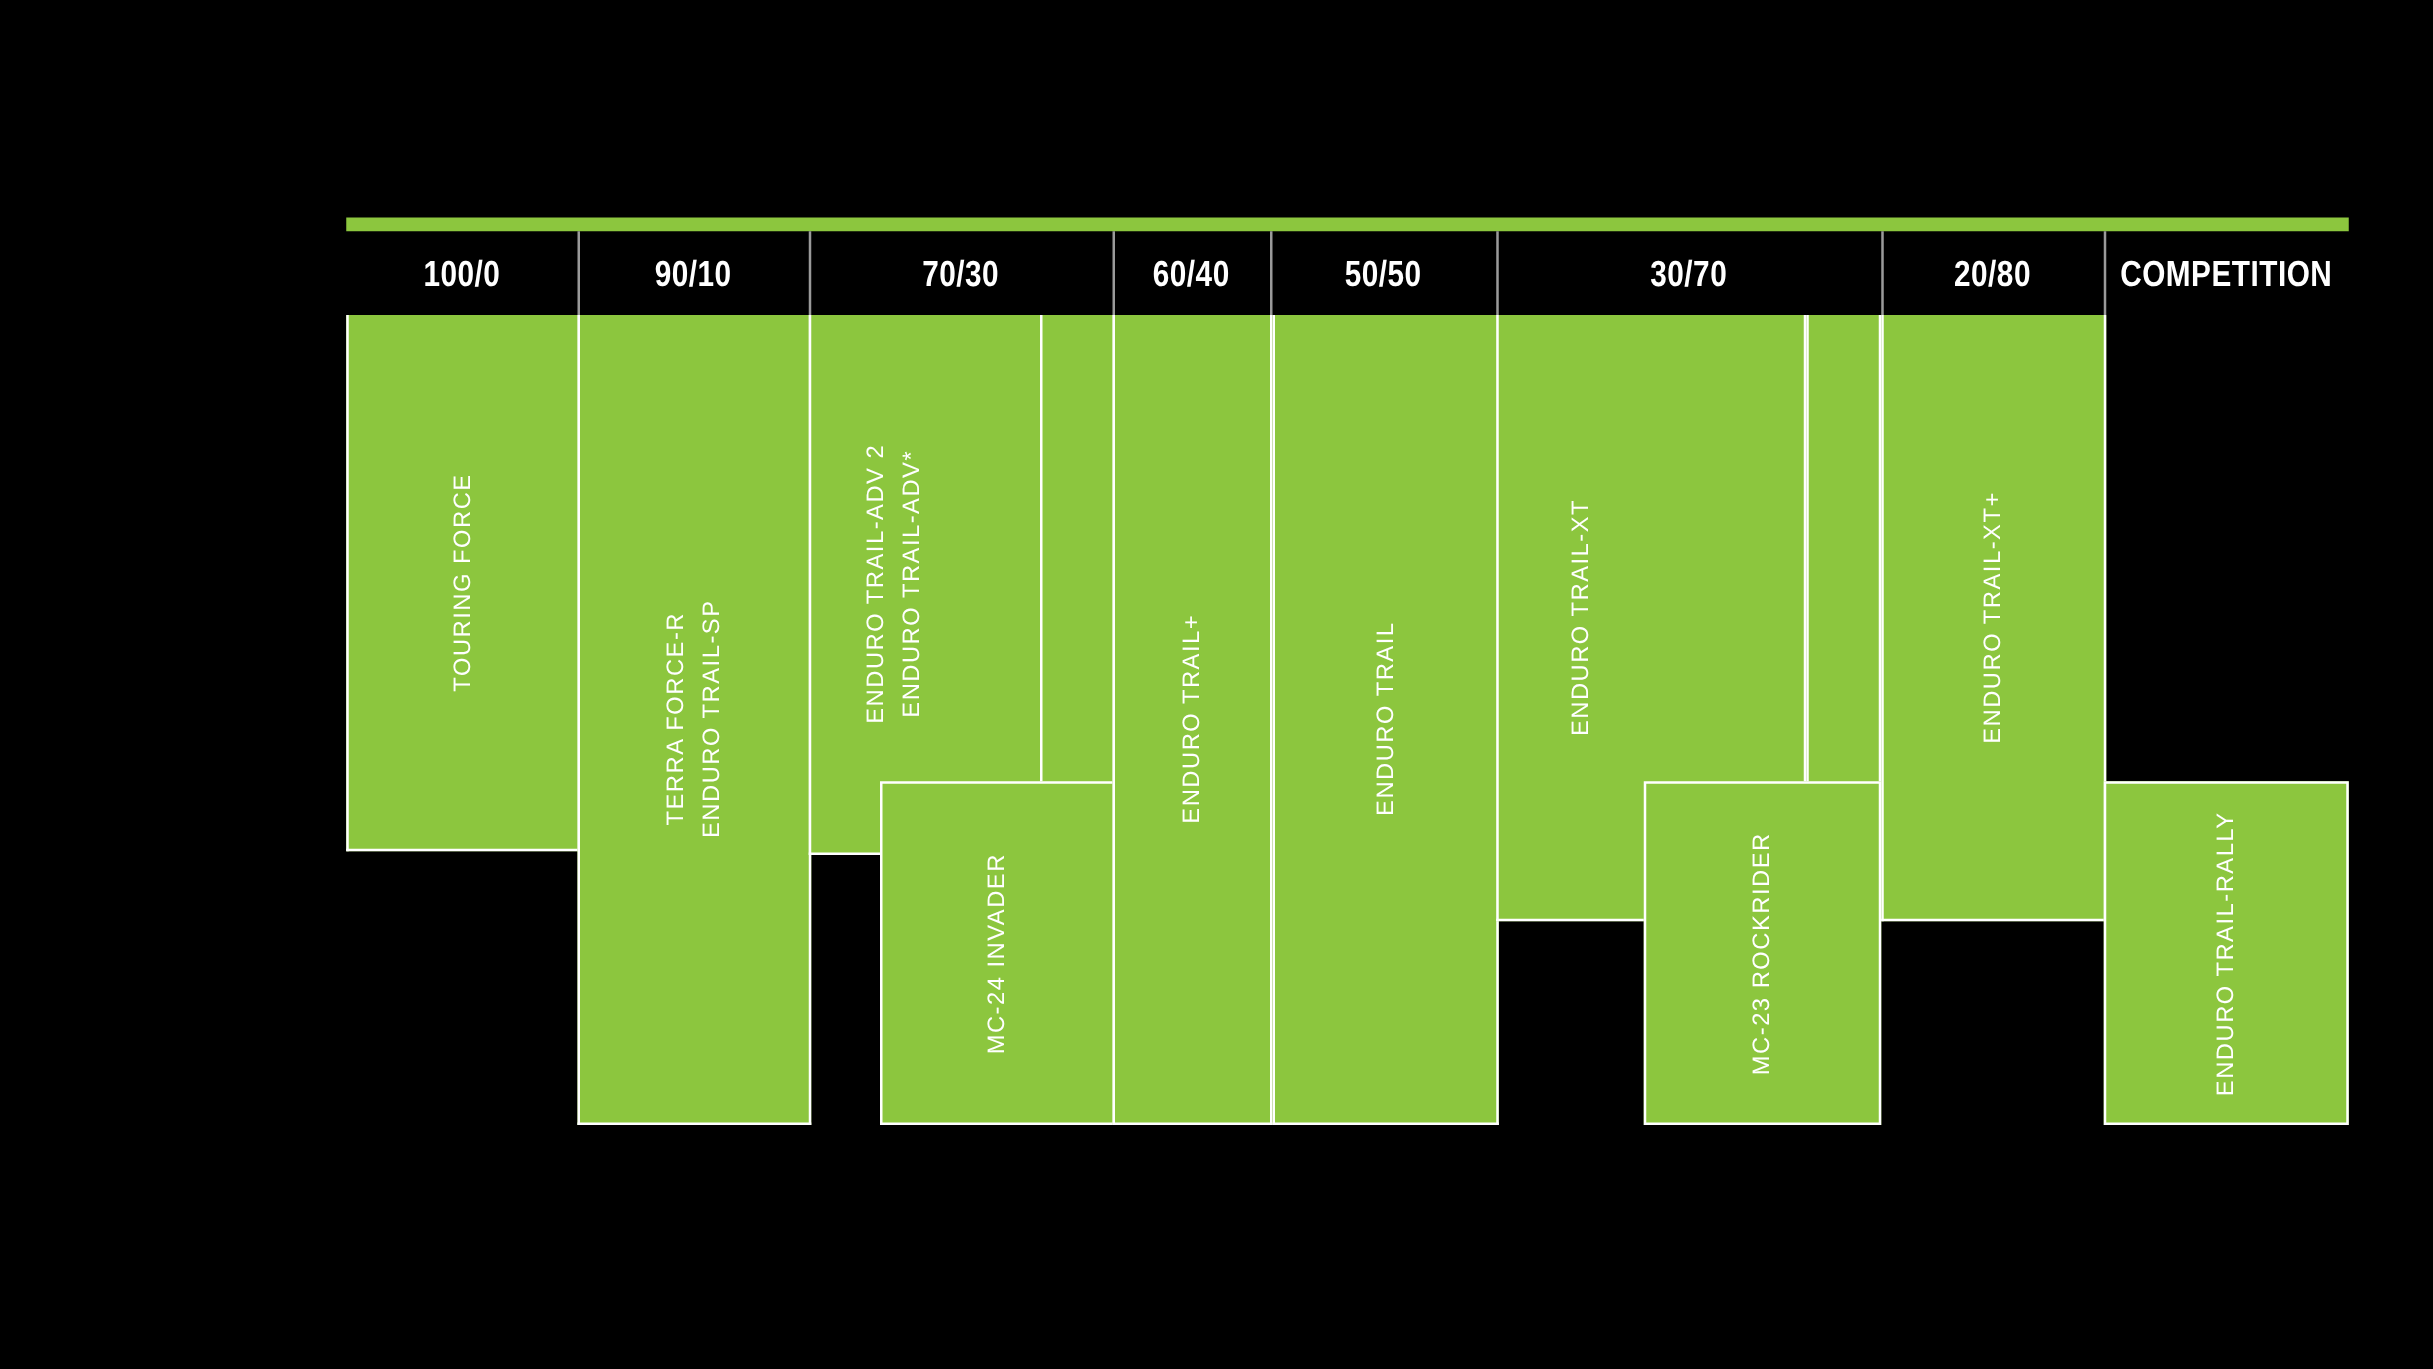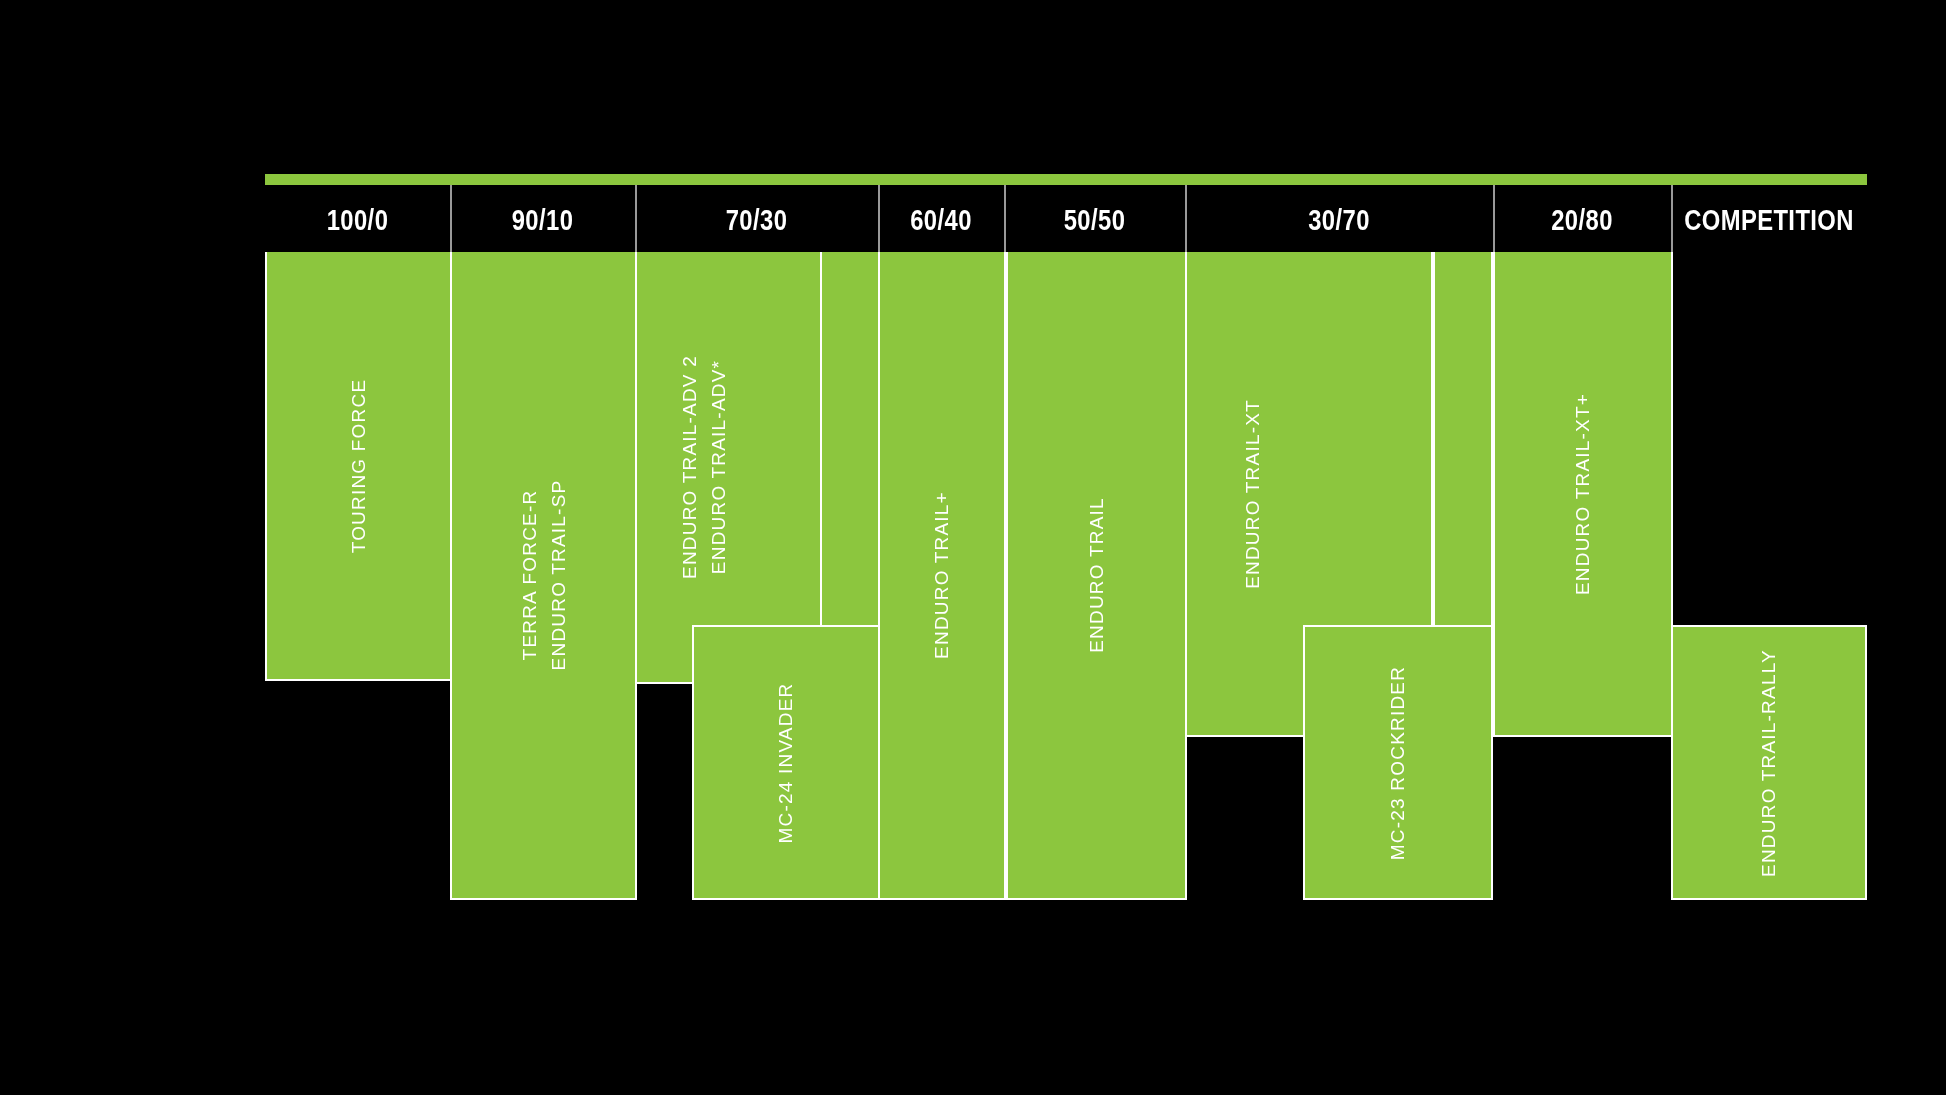--- a/index.html
+++ b/index.html
@@ -1,19 +1,19 @@
 <!DOCTYPE html>
 <html><head>
 <meta charset="utf-8">
 <style>
   html,body{margin:0;padding:0;background:#000;}
   body{width:1946px;height:1095px;position:relative;overflow:hidden;
        font-family:"Liberation Sans",sans-serif;}
 
-  #chart{position:absolute;left:0;top:0;width:1744px;height:1095px;}
+  #chart{position:absolute;left:12px;top:0;width:1744px;height:1095px;}
 
   
   .accent-rule{position:absolute;background:#8cc63e;}
 
   
   .hdr-cell{position:absolute;display:flex;align-items:center;justify-content:center;
             color:#fff;font-weight:bold;font-size:29px;letter-spacing:.5px;
             font-family:"Liberation Sans",sans-serif;
             transform:scaleX(.82);transform-origin:center;white-space:nowrap;}
   .hdr-div{position:absolute;background:#9a9a9a;width:2px;}

